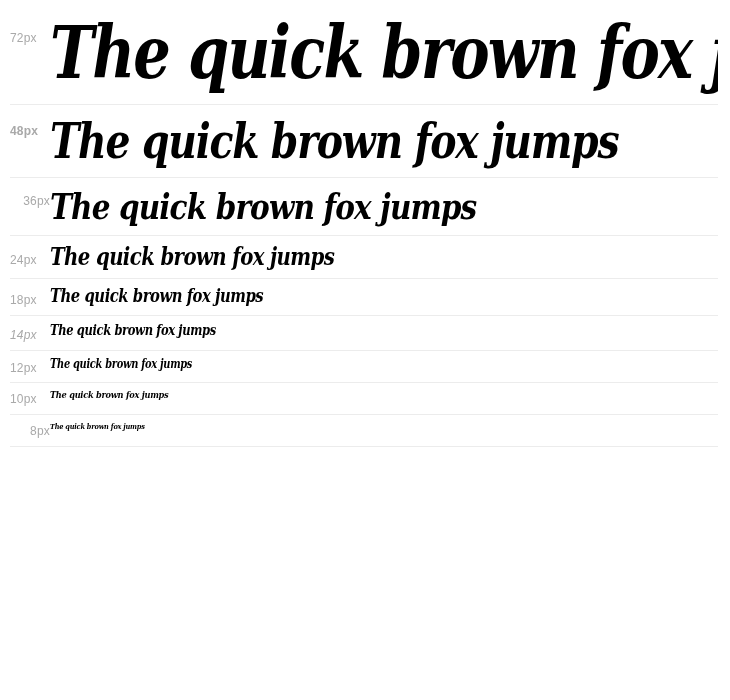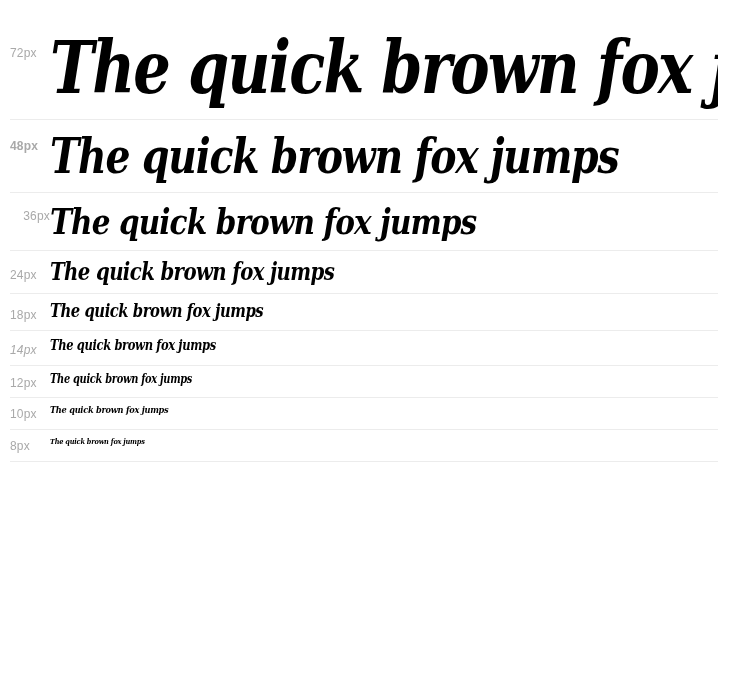--- a/index.html
+++ b/index.html
@@ -5,21 +5,21 @@
   html, body {
     margin: 0;
     padding: 0;
     background: #ffffff;
     width: 730px;
     height: 700px;
     overflow: hidden;
     font-family: "Liberation Sans", sans-serif;
   }
   .specimen {
-    margin: 17px 12px 0 10px; 
+    margin: 2px 12px 0 10px; 
   }
   .row {
     display: flex;
     align-items: flex-start;
     padding: 6px 0;
     border-bottom: 1px solid #ececec;
     overflow: hidden;
     white-space: nowrap;
   }
   .size-label {
@@ -54,21 +54,21 @@
   .s8  .sample { font-size: 8px; }
   
   .s72 .size-label { margin-top: 22px; }
   .s48 .size-label { margin-top: 12px; font-weight: bold; }
   .s36 .size-label { margin-top: 9px; text-align: right; }
   .s24 .size-label { margin-top: 10px; }
   .s18 .size-label { margin-top: 7px; }
   .s14 .size-label { margin-top: 5px; font-style: italic; }
   .s12 .size-label { margin-top: 3px; }
   .s10 .size-label { margin-top: 2px; }
-  .s8  .size-label { margin-top: 2px; }
+  .s8  .size-label { margin-top: 2px; text-align: right; }
 </style>
 </head>
 <body>
 
 <div class="specimen">
 
   <div class="row s72">
     <span class="size-label">72px</span>
     <span class="sample">The quick brown fox jumps</span>
   </div>

